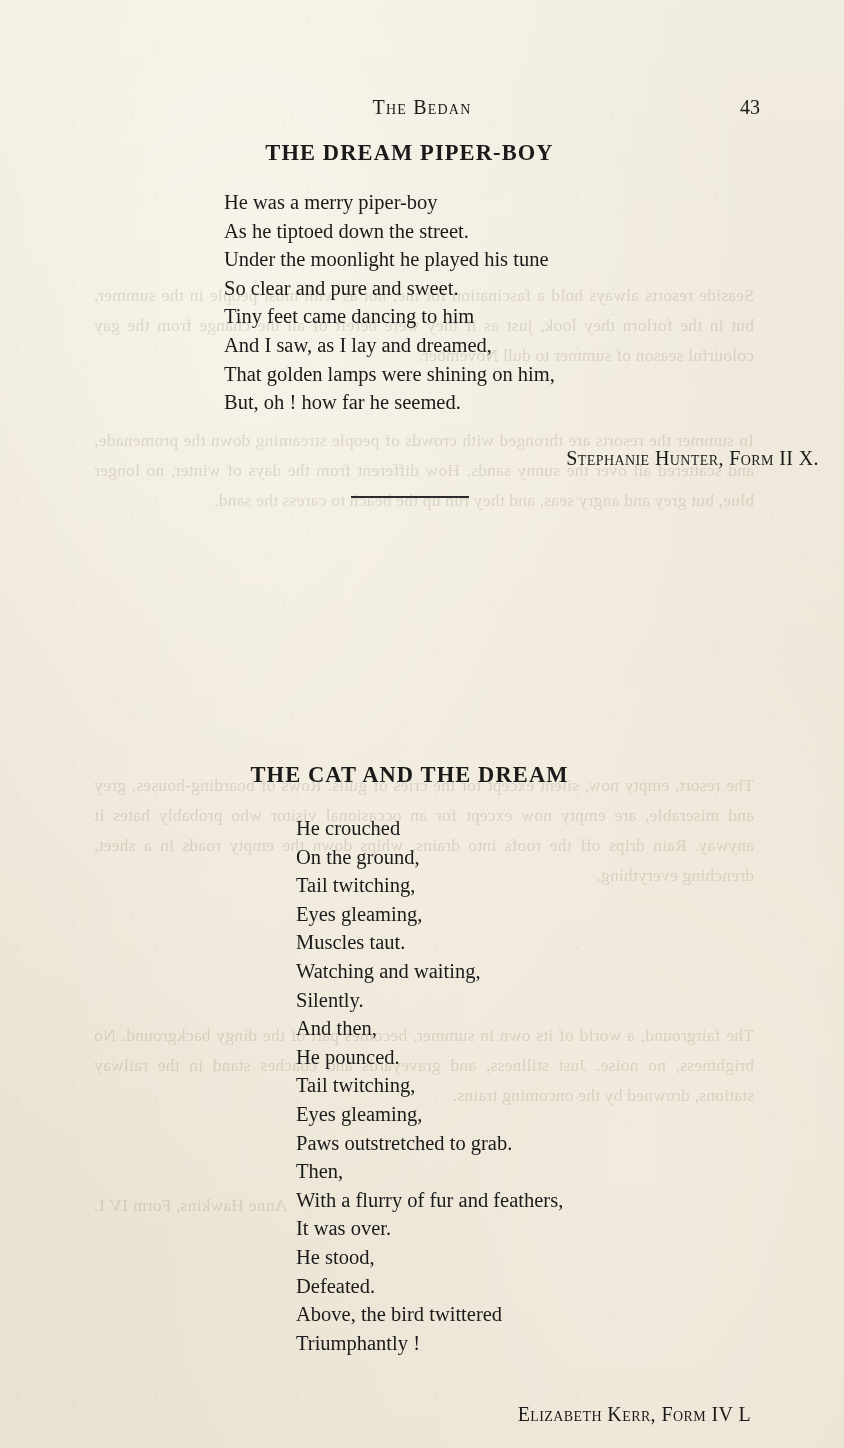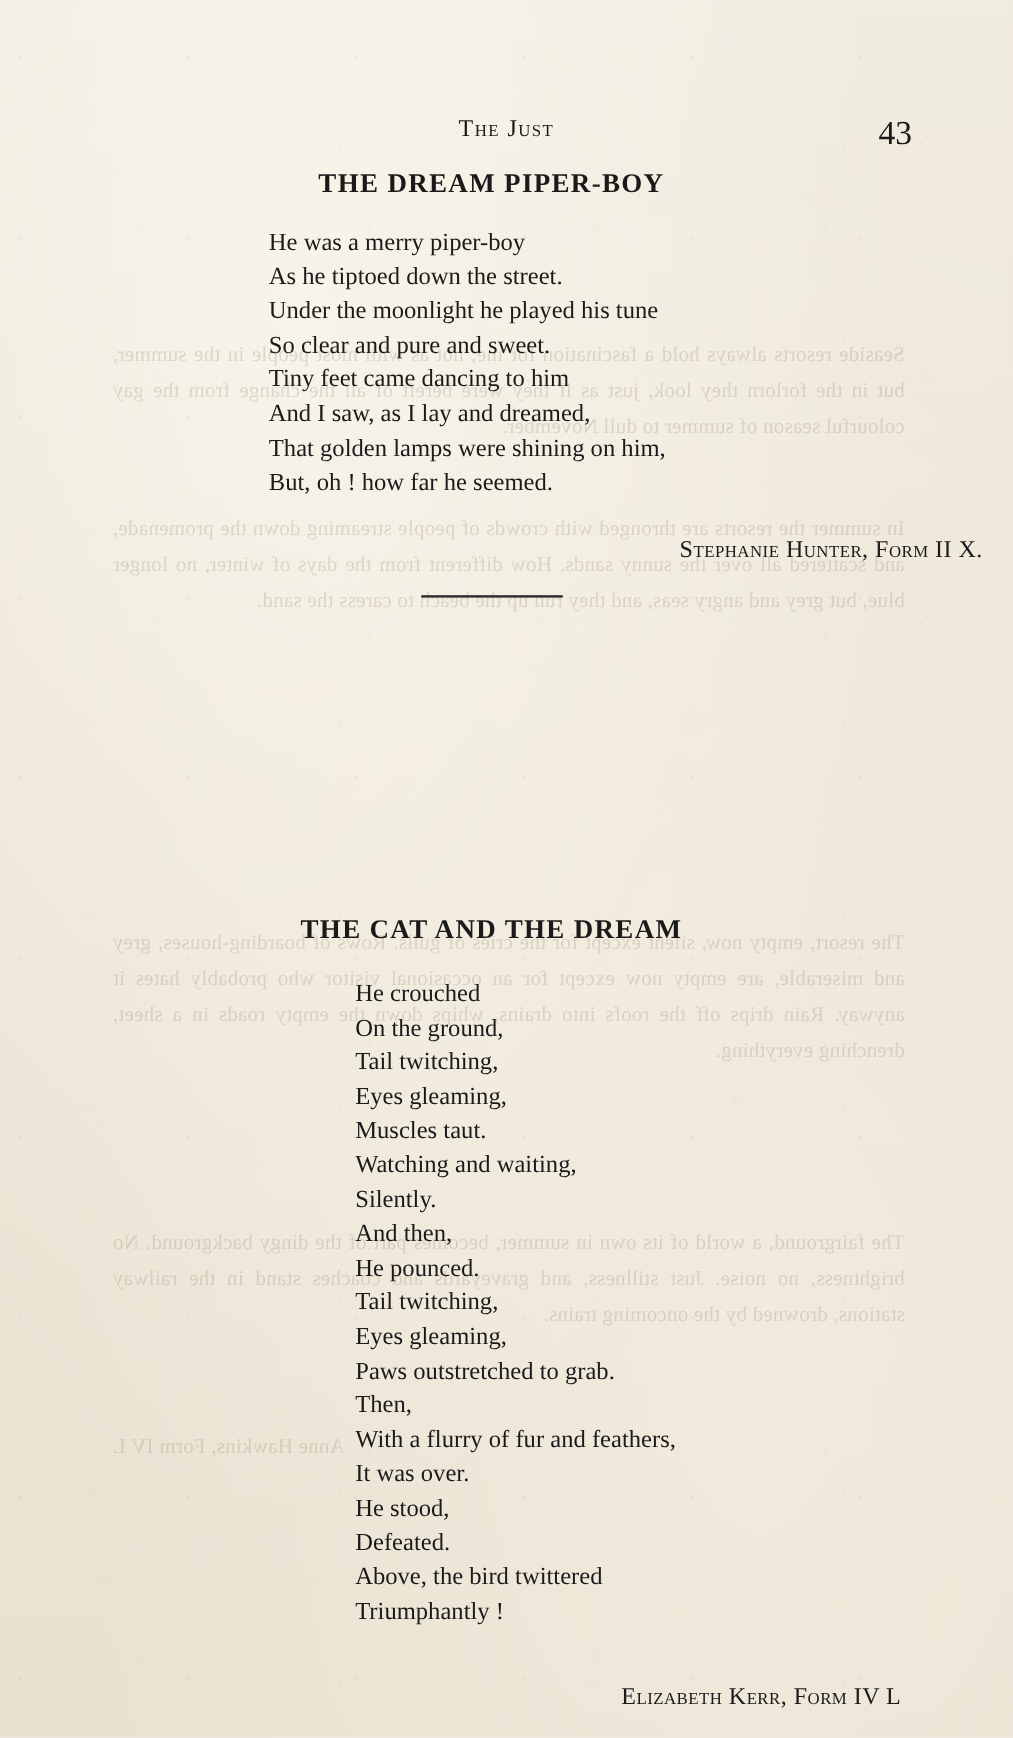--- a/index.html
+++ b/index.html
@@ -80,21 +80,21 @@
     left: 0;
     width: 844px;
     text-align: center;
     font-size: 20px;
     letter-spacing: 1.2px;
   }
   .rh-page {
     position: absolute;
     right: 84px;
     top: 0;
-    font-size: 28px;
+    font-size: 20px;
   }
   .smallcaps {
     font-variant: small-caps;
   }
 
   .poem {
     position: absolute;
     width: 819px;
   }
   .poem-title {
@@ -144,21 +144,21 @@
   <div class="bcol" style="top:770px;">The resort, empty now, silent except for the cries of gulls. Rows of boarding-houses, grey and miserable, are empty now except for an occasional visitor who probably hates it anyway. Rain drips off the roofs into drains, whips down the empty roads in a sheet, drenching everything.</div>
   <div class="bcol" style="top:1020px;">The fairground, a world of its own in summer, becomes part of the dingy background. No brightness, no noise. Just stillness, and graveyards and coaches stand in the railway stations, drowned by the oncoming trains.</div>
   <div class="bcol" style="top:1190px; text-align:right;">Anne Hawkins, Form IV L</div>
 </div>
 
 <div class="grain"></div>
 
 <div class="content">
 
   <div class="running-head">
-    <div class="rh-title smallcaps">The Just</div>
+    <div class="rh-title smallcaps">The Bedan</div>
     <div class="rh-page">43</div>
   </div>
 
   <div class="poem" id="poem1">
     <div class="poem-title">THE DREAM PIPER-BOY</div>
     <div class="stanza">He was a merry piper-boy
 As he tiptoed down the street.
 Under the moonlight he played his tune
 So clear and pure and sweet.
 Tiny feet came dancing to him

